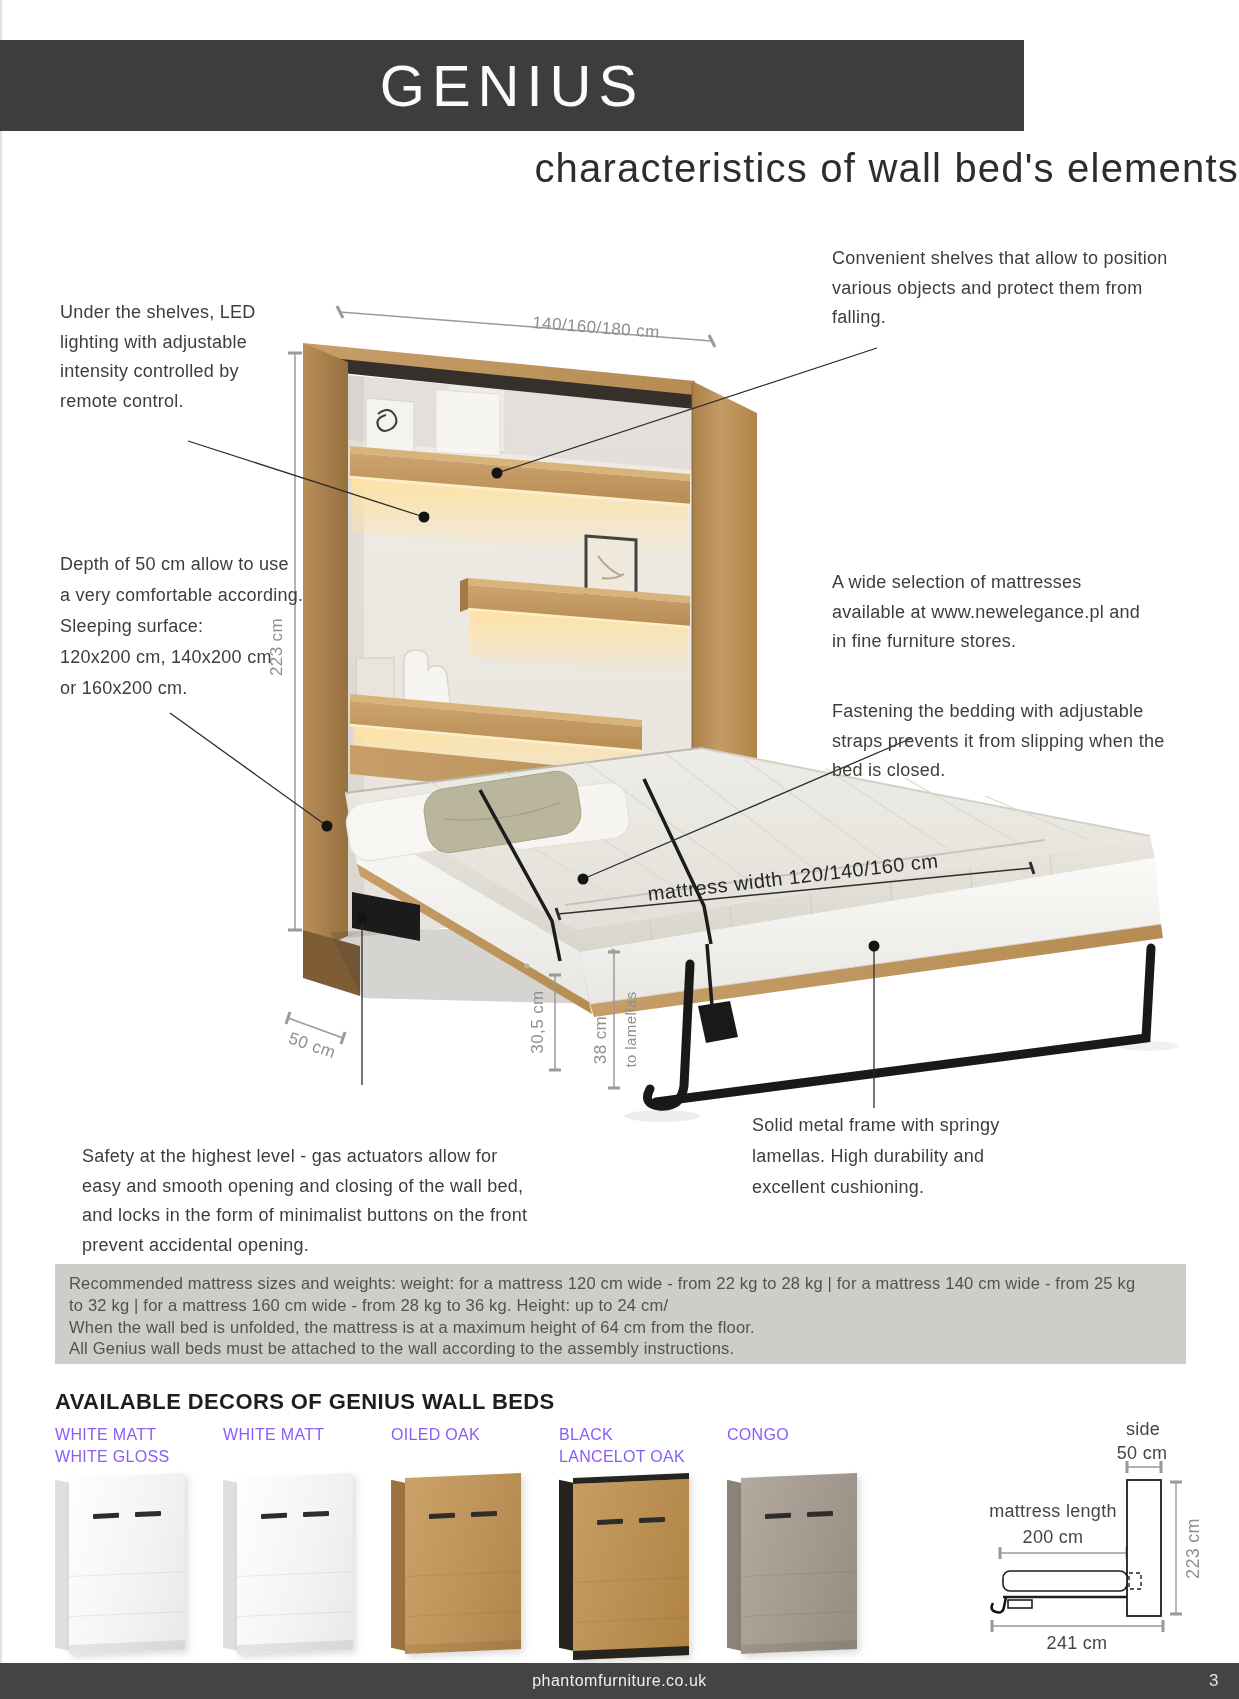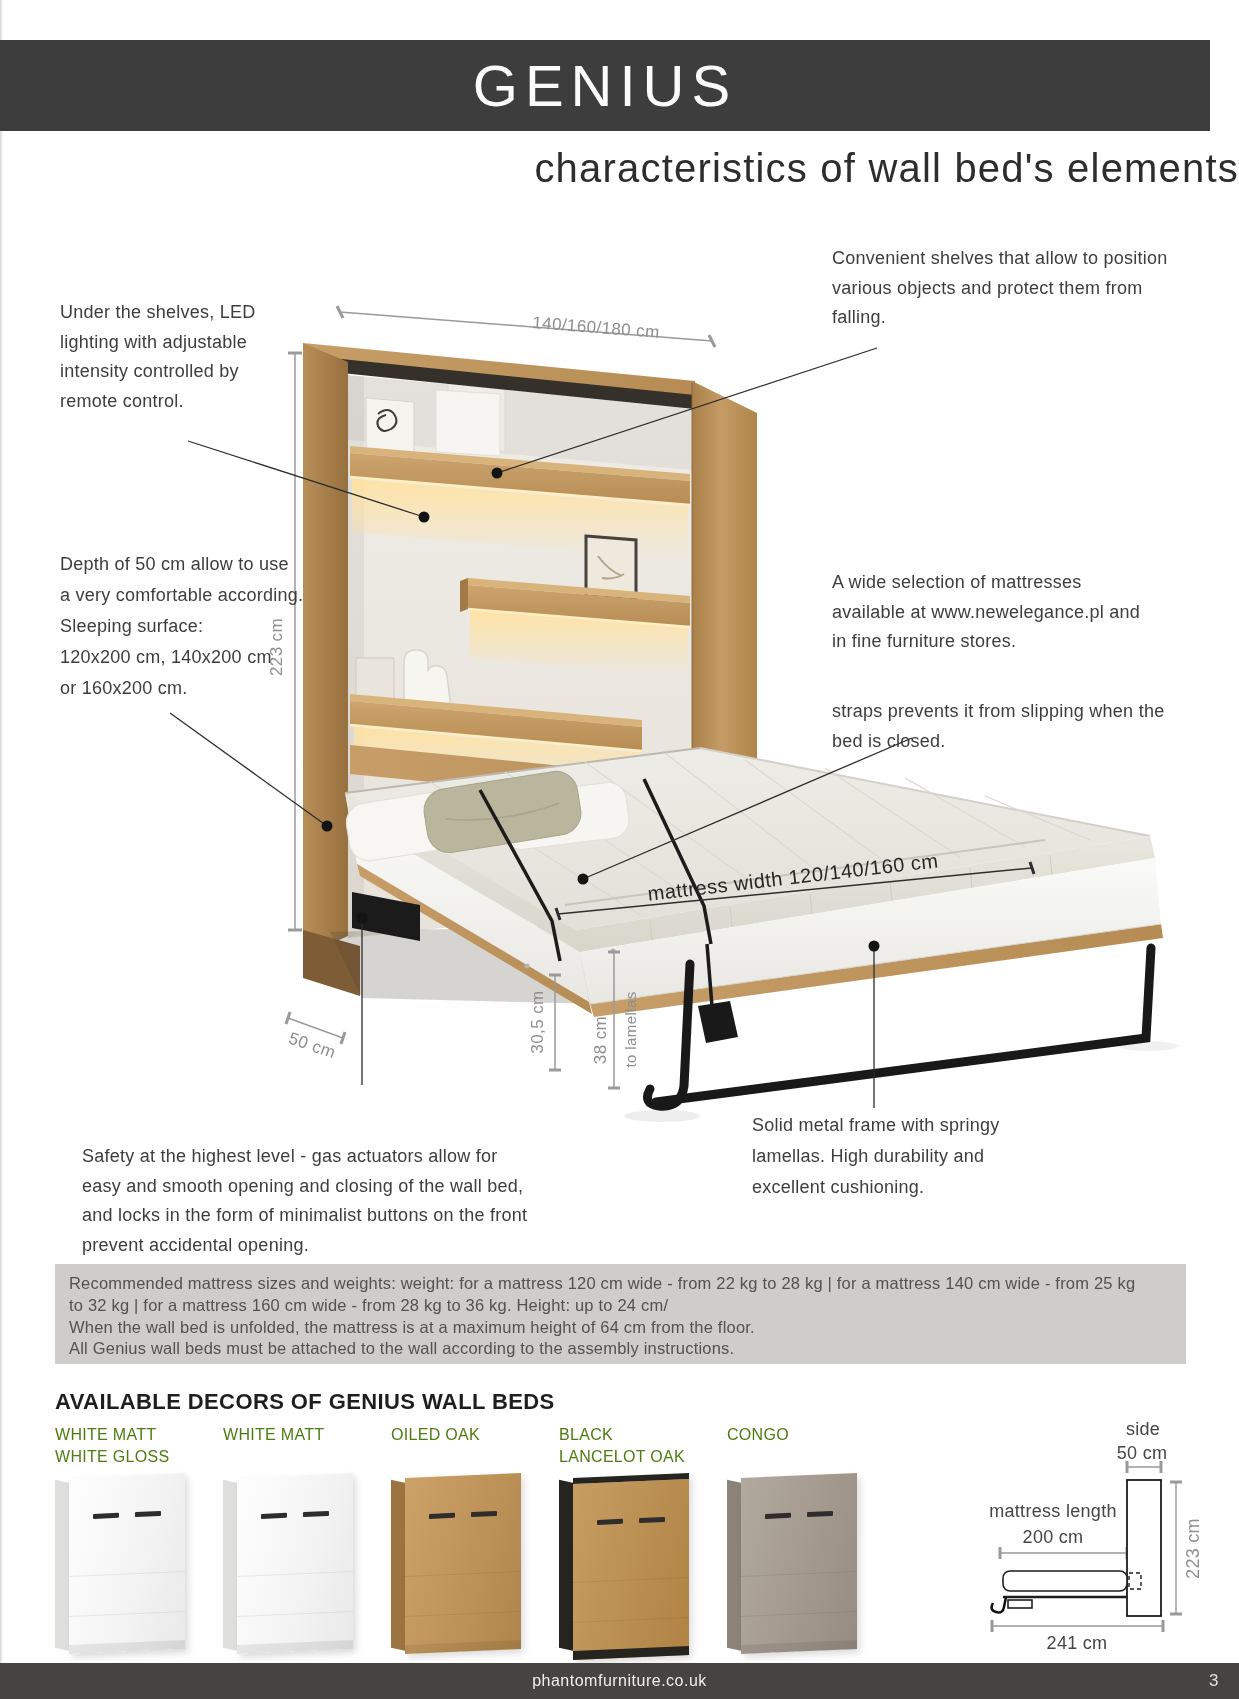--- a/index.html
+++ b/index.html
@@ -2,21 +2,21 @@
 <html><head>
 <meta charset="utf-8">
 <style>
   html,body{margin:0;padding:0;}
   body{
     width:1239px;height:1699px;position:relative;background:#ffffff;
     font-family:"Liberation Sans",sans-serif;overflow:hidden;color:#3c3c3c;
   }
   .edge-shade{position:absolute;left:0;top:0;width:3px;height:1699px;
     background:linear-gradient(to right,#d6d5d2,rgba(214,213,210,0));}
-  .header-bar{position:absolute;left:0;top:40px;width:1210px;height:91px;background:#3e3d3d;
+  .header-bar{position:absolute;left:0;top:40px;width:1024px;height:91px;background:#3e3d3d;
     display:flex;align-items:center;justify-content:center;z-index:5;}
   .page-title{color:#fbfbfb;font-size:58px;font-weight:300;letter-spacing:7px;}
   .subtitle{position:absolute;left:0;top:146px;width:1239px;text-align:right;
     font-size:40px;color:#2d2d2d;letter-spacing:1.2px;}
   svg.hero{position:absolute;left:0;top:0;}
   .ann{position:absolute;font-size:18px;line-height:29.5px;color:#3e3d3b;
     letter-spacing:.25px;white-space:nowrap;z-index:4;}
   .ann.lh31 .ln{line-height:31px;}
   .dim{position:absolute;color:#8f8f8f;font-size:17px;text-align:center;
     letter-spacing:.4px;white-space:nowrap;z-index:4;}
@@ -24,21 +24,21 @@
   .dim.small{font-size:15px;}
   .sd-label{position:absolute;color:#454545;font-size:18px;text-align:center;
     letter-spacing:.3px;white-space:nowrap;z-index:4;}
   .sd-label.gray{color:#8f8f8f;}
   .infobox{position:absolute;left:55px;top:1264px;width:1131px;height:100px;background:#cecdca;
     box-sizing:border-box;padding:9px 0 0 14px;color:#55524c;font-size:16.5px;
     line-height:21.8px;letter-spacing:.2px;}
   .decors-heading{position:absolute;left:55px;top:1389px;font-size:22px;font-weight:bold;
     color:#1e1e1e;letter-spacing:.4px;}
   .decor{position:absolute;top:1424px;width:160px;}
-  .dlabel{font-size:16px;line-height:22px;color:#4d7c0f;letter-spacing:.3px;min-height:44px;}
+  .dlabel{font-size:16px;line-height:22px;color:#8b5cf6;letter-spacing:.3px;min-height:44px;}
   .thumb{position:relative;margin-top:10px;width:140px;height:183px;}
   .thumb .side{position:absolute;left:0;top:5px;width:15px;height:168px;
     transform:skewY(12deg);transform-origin:top right;}
   .thumb .front{position:absolute;left:14px;top:0;width:116px;height:176px;
     transform:skewY(-2.5deg);transform-origin:top left;box-shadow:3px 4px 7px rgba(0,0,0,.14);}
   .handle{position:absolute;top:37px;width:26px;height:5px;background:#2e2d2b;border-radius:1px;}
   .h1{left:24px}.h2{left:66px}
   .seam{position:absolute;left:0;width:100%;height:1px;background:rgba(0,0,0,.07);}
   .s1{top:98px}.s2{top:138px}
   .plinth{position:absolute;left:0;bottom:0;width:100%;height:9px;background:rgba(0,0,0,.08);}
@@ -280,20 +280,21 @@
   <div class="ln">Convenient shelves that allow to position</div>
   <div class="ln">various objects and protect them from</div>
   <div class="ln">falling.</div>
 </div>
 <div class="ann" style="left:832px;top:568px">
   <div class="ln">A wide selection of mattresses</div>
   <div class="ln">available at www.newelegance.pl and</div>
   <div class="ln">in fine furniture stores.</div>
 </div>
 <div class="ann" style="left:832px;top:697px">
+  <div class="ln">Fastening the bedding with adjustable</div>
   <div class="ln">straps prevents it from slipping when the</div>
   <div class="ln">bed is closed.</div>
 </div>
 <div class="ann" style="left:82px;top:1142px">
   <div class="ln">Safety at the highest level - gas actuators allow for</div>
   <div class="ln">easy and smooth opening and closing of the wall bed,</div>
   <div class="ln">and locks in the form of minimalist buttons on the front</div>
   <div class="ln">prevent accidental opening.</div>
 </div>
 <div class="ann lh31" style="left:752px;top:1110px">

